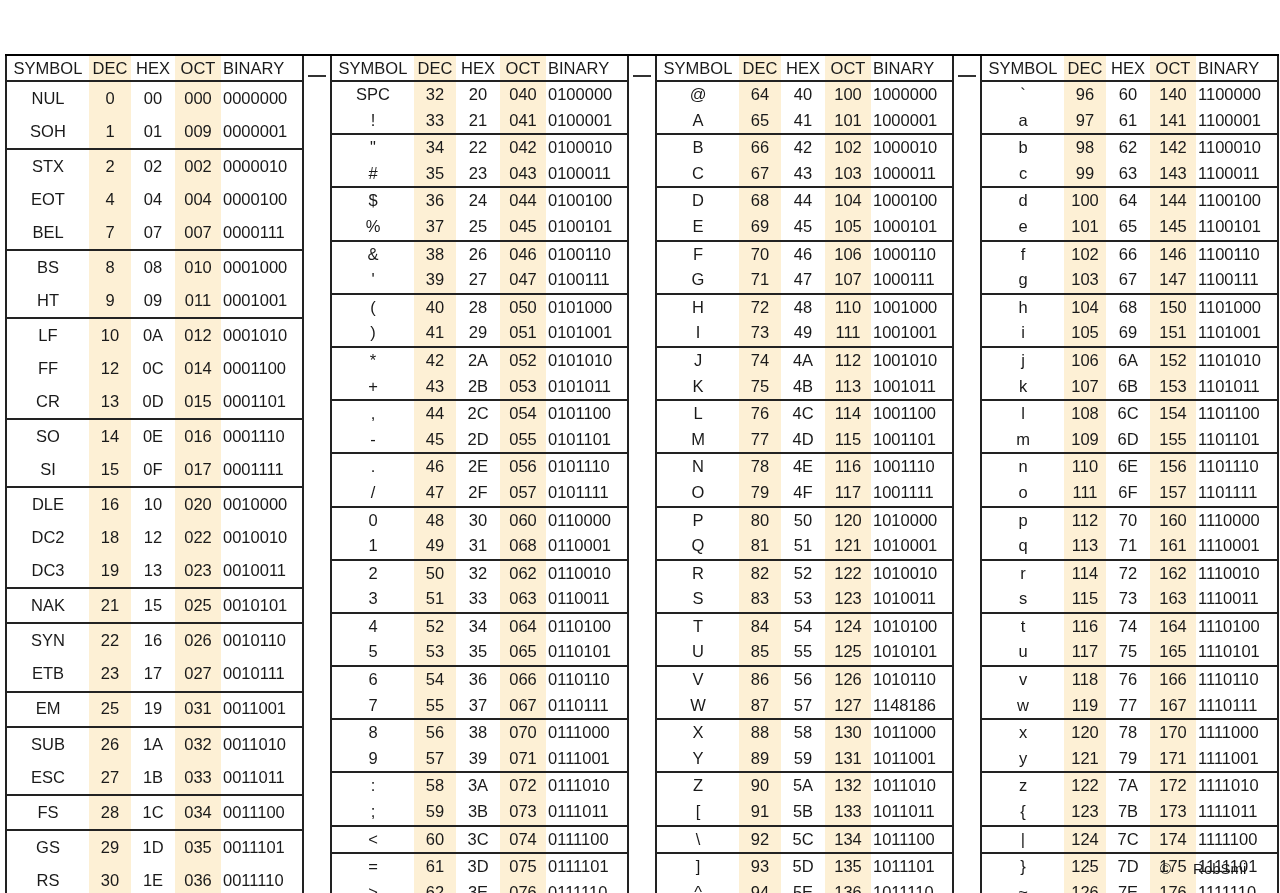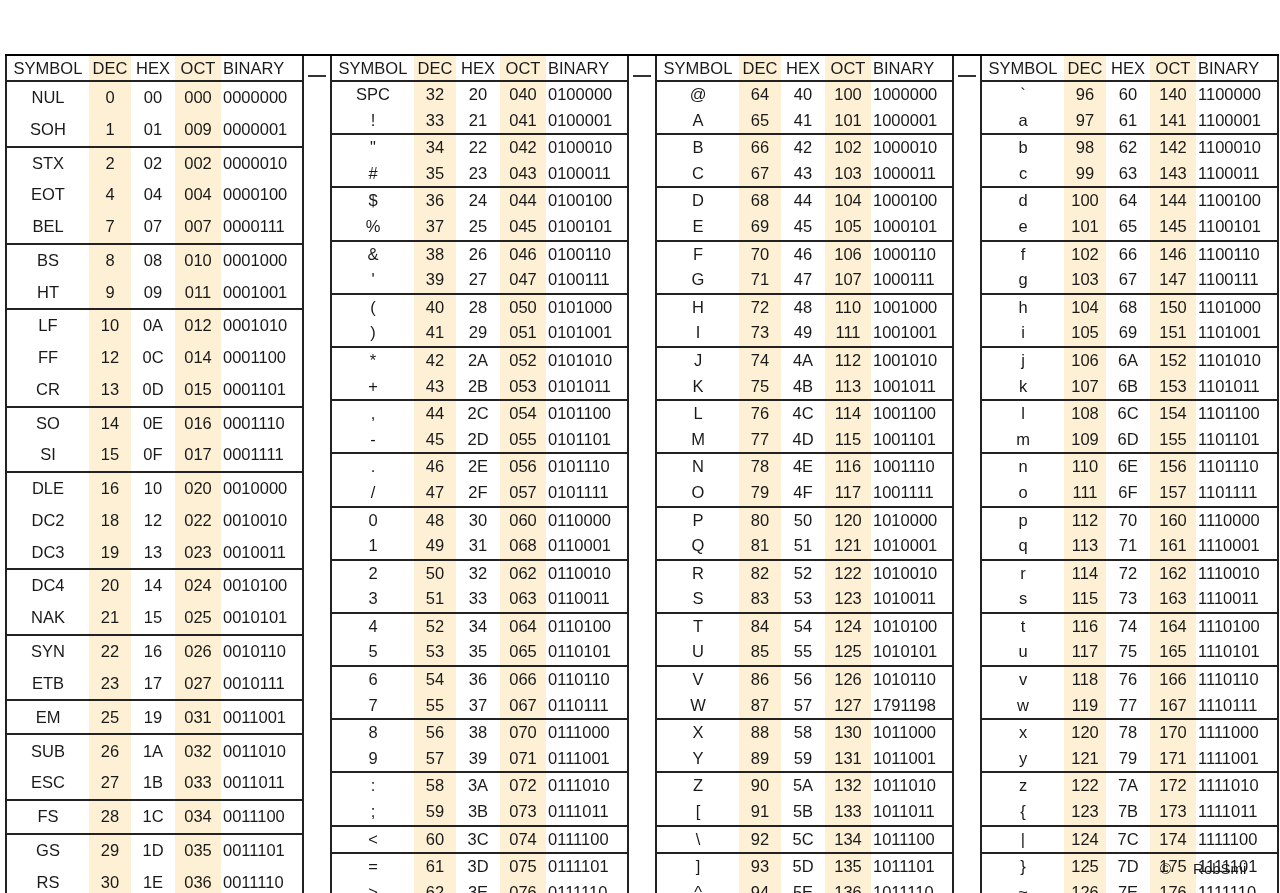--- a/index.html
+++ b/index.html
@@ -134,27 +134,20 @@
           <td class="c-oct hl">022</td>
           <td class="c-bin">0010010</td>
         </tr>
         <tr class="grp-end">
           <td class="c-sym">DC3</td>
           <td class="c-dec hl">19</td>
           <td class="c-hex">13</td>
           <td class="c-oct hl">023</td>
           <td class="c-bin">0010011</td>
         </tr>
-        <tr>
-          <td class="c-sym">DC4</td>
-          <td class="c-dec hl">20</td>
-          <td class="c-hex">14</td>
-          <td class="c-oct hl">024</td>
-          <td class="c-bin">0010100</td>
-        </tr>
         <tr class="grp-end">
           <td class="c-sym">NAK</td>
           <td class="c-dec hl">21</td>
           <td class="c-hex">15</td>
           <td class="c-oct hl">025</td>
           <td class="c-bin">0010101</td>
         </tr>
         <tr>
           <td class="c-sym">SYN</td>
           <td class="c-dec hl">22</td>
@@ -633,21 +626,21 @@
           <td class="c-dec hl">86</td>
           <td class="c-hex">56</td>
           <td class="c-oct hl">126</td>
           <td class="c-bin">1010110</td>
         </tr>
         <tr class="grp-end">
           <td class="c-sym">W</td>
           <td class="c-dec hl">87</td>
           <td class="c-hex">57</td>
           <td class="c-oct hl">127</td>
-          <td class="c-bin">1791198</td>
+          <td class="c-bin">1148186</td>
         </tr>
         <tr>
           <td class="c-sym">X</td>
           <td class="c-dec hl">88</td>
           <td class="c-hex">58</td>
           <td class="c-oct hl">130</td>
           <td class="c-bin">1011000</td>
         </tr>
         <tr class="grp-end">
           <td class="c-sym">Y</td>

